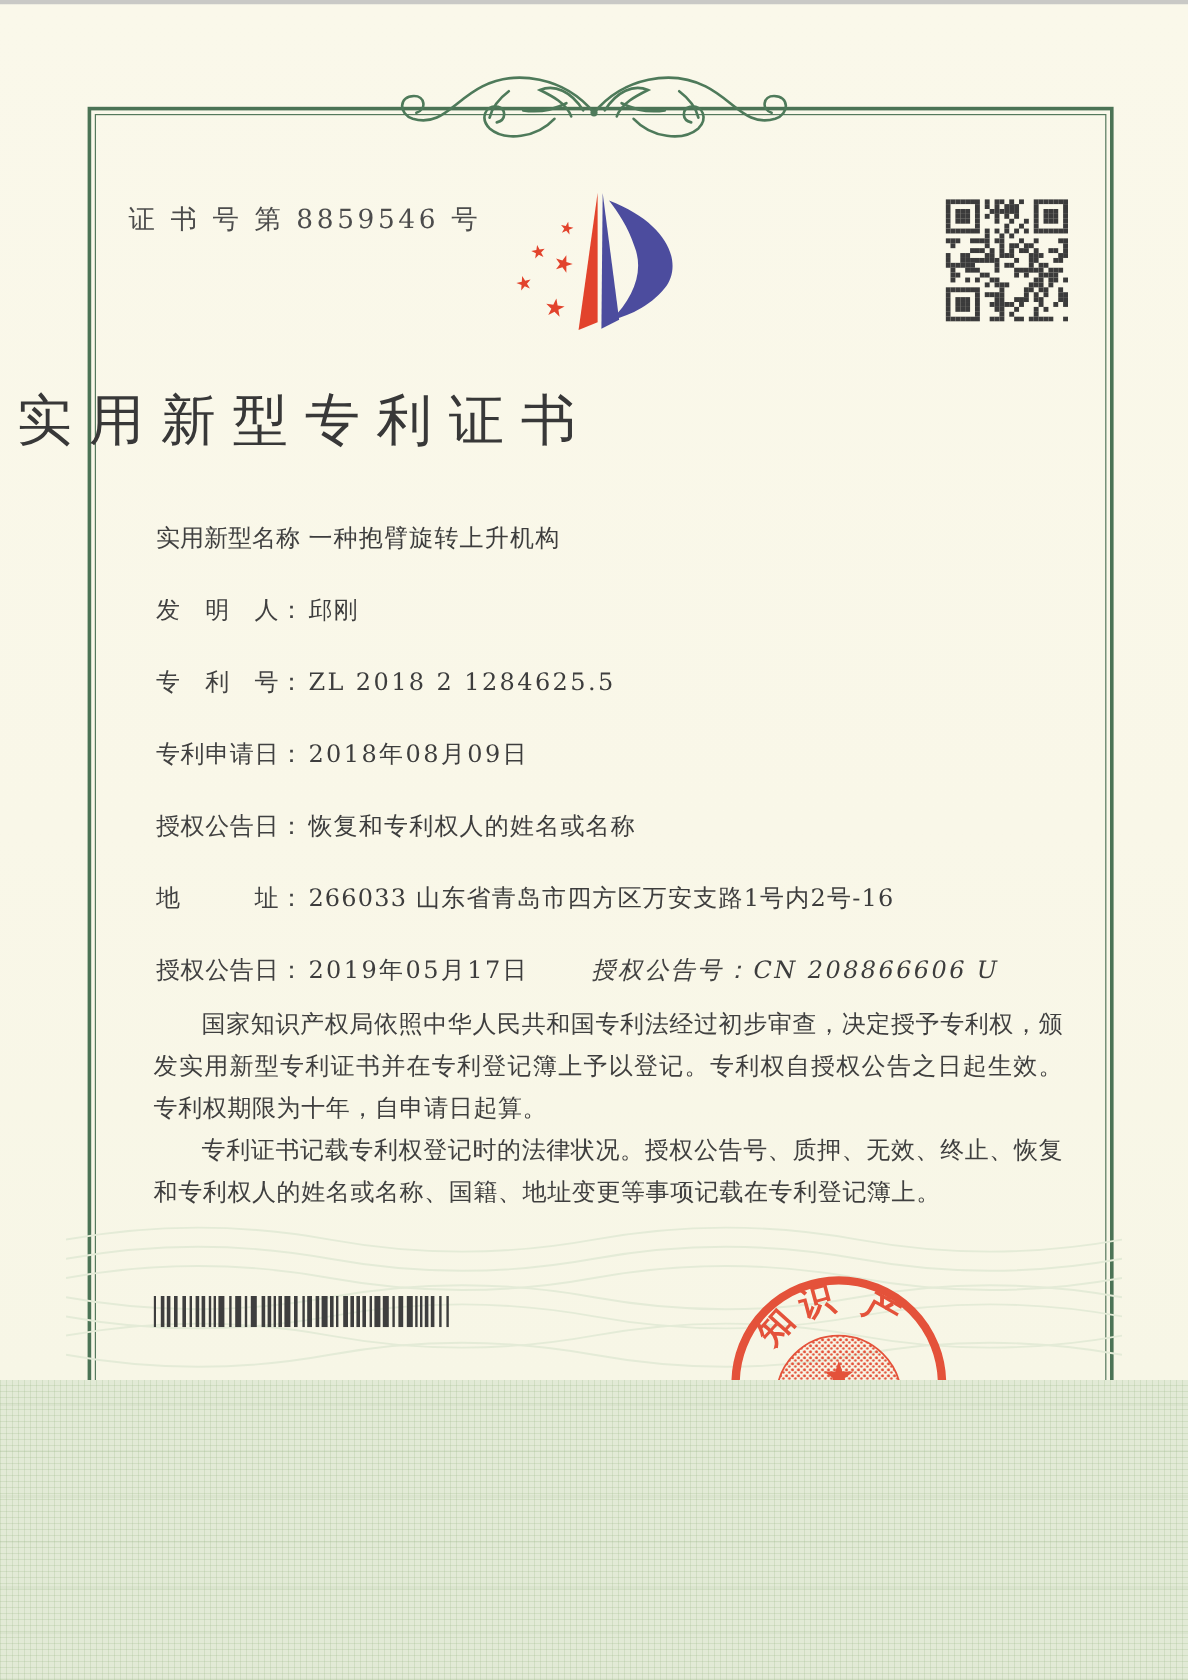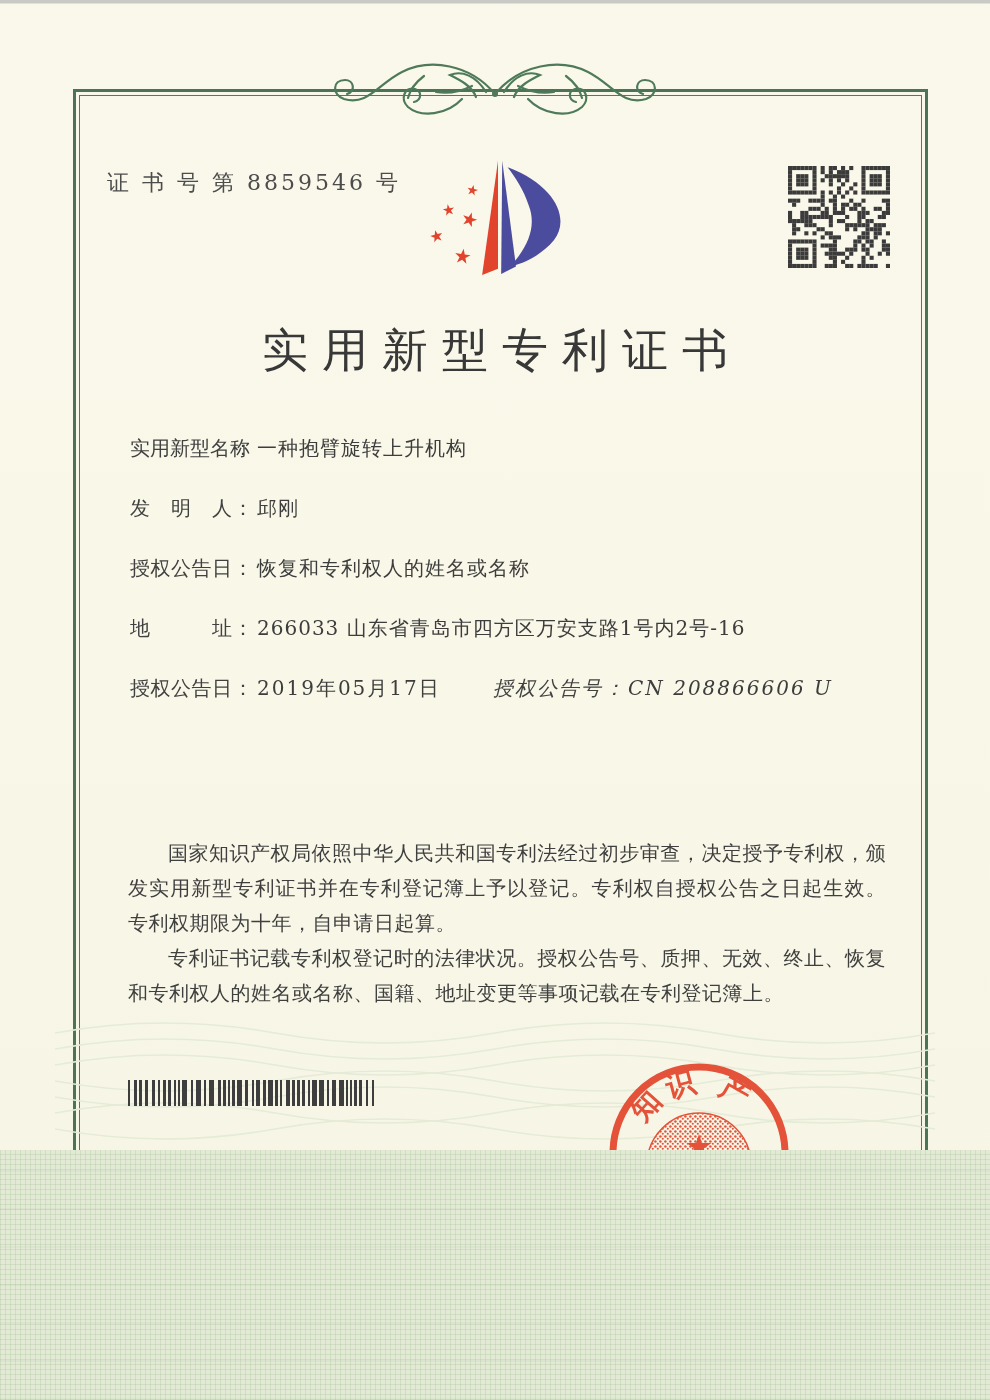--- a/index.html
+++ b/index.html
@@ -34,21 +34,21 @@
   }
   .flourish{position:absolute;left:328px;top:52px;width:334px;height:80px;}
   .cert-no{
     position:absolute;left:107px;top:168px;
     font-size:22px;letter-spacing:3px;color:#4c4c4c;text-align:right;
   }
   .logo{position:absolute;left:424px;top:146px;width:148px;height:148px;}
   .qr{position:absolute;left:788px;top:166px;width:102px;height:102px;}
   .title{
     position:absolute;left:0;top:320px;width:990px;
-    text-align:center;font-size:46px;letter-spacing:14px;
+    text-align:left;font-size:46px;letter-spacing:14px;
     color:#383838;font-weight:500;text-indent:14px;
   }
   .fields{position:absolute;left:130px;top:436px;width:760px;font-size:20px;}
   .frow{height:24px;line-height:24px;margin-bottom:36px;position:relative;white-space:nowrap;}
   .flabel{
     display:inline-block;width:102px;vertical-align:top;
     text-align:justify;text-align-last:justify;color:#414141;
   }
   .fcolon{display:inline-block;margin:0 4px 0 1px;color:#414141;}
   .fvalue{color:#3d3d3d;letter-spacing:1px;}
@@ -411,20 +411,26 @@
   <div class="title">实用新型专利证书</div>
 
   <div class="fields">
     <div class="frow">
       <span class="flabel">实用新型名称</span><span class="fcolon">：</span><span class="fvalue">一种抱臂旋转上升机构</span>
     </div>
     <div class="frow">
       <span class="flabel">发明人</span><span class="fcolon">：</span><span class="fvalue">邱刚</span>
     </div>
     <div class="frow">
+      <span class="flabel">专利号</span><span class="fcolon">：</span><span class="fvalue num">ZL 2018 2 1284625.5</span>
+    </div>
+    <div class="frow">
+      <span class="flabel">专利申请日</span><span class="fcolon">：</span><span class="fvalue num">2018年08月09日</span>
+    </div>
+    <div class="frow">
       <span class="flabel">授权公告日</span><span class="fcolon">：</span><span class="fvalue">恢复和专利权人的姓名或名称</span>
     </div>
     <div class="frow">
       <span class="flabel">地址</span><span class="fcolon">：</span><span class="fvalue">266033 山东省青岛市四方区万安支路1号内2号-16</span>
     </div>
     <div class="frow">
       <span class="flabel">授权公告日</span><span class="fcolon">：</span><span class="fvalue num">2019年05月17日</span>
       <span class="fgroup2">
         <span class="flabel-tight">授权公告号</span><span class="fcolon">：</span><span class="fvalue num">CN 208866606 U</span>
       </span>

